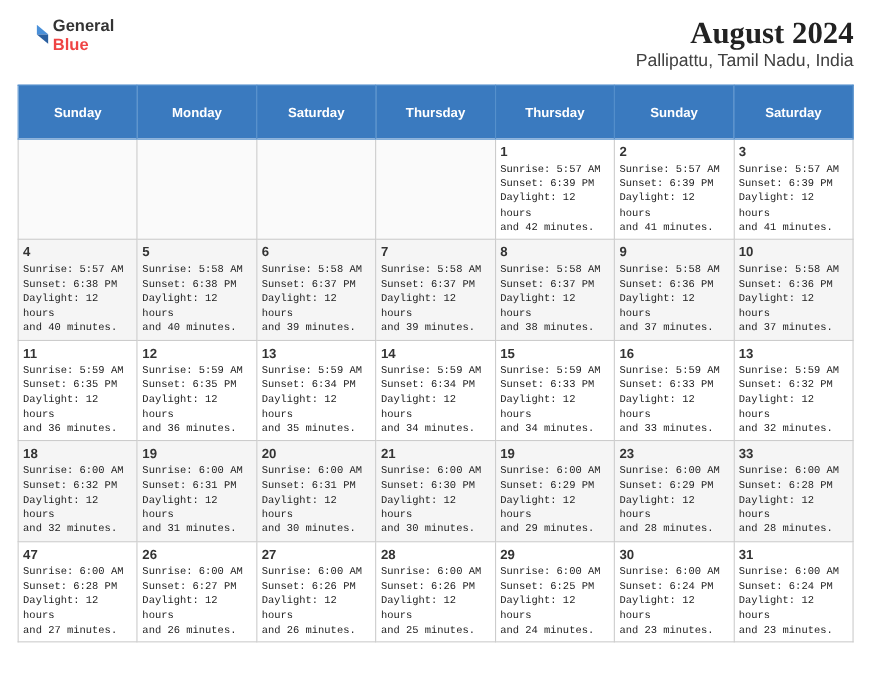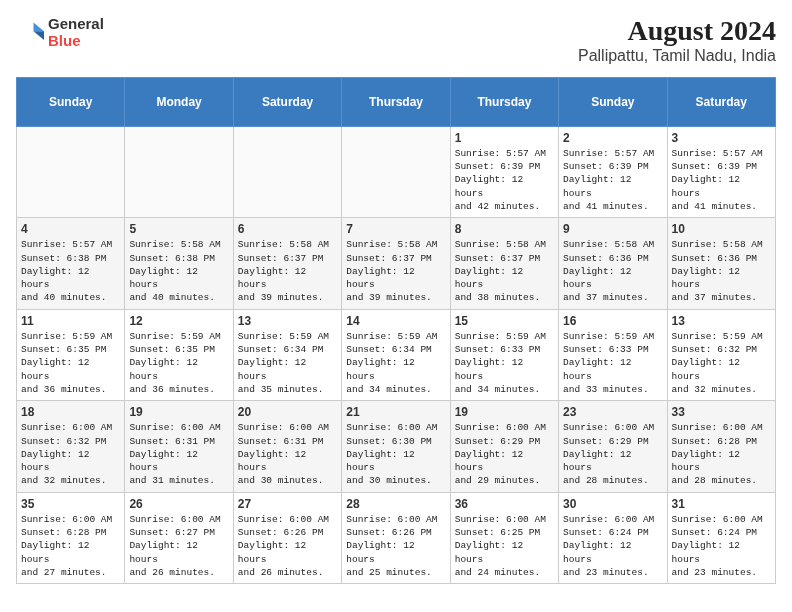--- a/index.html
+++ b/index.html
@@ -225,37 +225,37 @@
           <span class="day-num">23</span>
           <div class="day-info">Sunrise: 6:00 AM<br>Sunset: 6:29 PM<br>Daylight: 12 hours<br>and 28 minutes.</div>
         </td>
         <td>
           <span class="day-num">33</span>
           <div class="day-info">Sunrise: 6:00 AM<br>Sunset: 6:28 PM<br>Daylight: 12 hours<br>and 28 minutes.</div>
         </td>
       </tr>
       <tr>
         <td>
-          <span class="day-num">35</span>
+          <span class="day-num">47</span>
           <div class="day-info">Sunrise: 6:00 AM<br>Sunset: 6:28 PM<br>Daylight: 12 hours<br>and 27 minutes.</div>
         </td>
         <td>
           <span class="day-num">26</span>
           <div class="day-info">Sunrise: 6:00 AM<br>Sunset: 6:27 PM<br>Daylight: 12 hours<br>and 26 minutes.</div>
         </td>
         <td>
           <span class="day-num">27</span>
           <div class="day-info">Sunrise: 6:00 AM<br>Sunset: 6:26 PM<br>Daylight: 12 hours<br>and 26 minutes.</div>
         </td>
         <td>
           <span class="day-num">28</span>
           <div class="day-info">Sunrise: 6:00 AM<br>Sunset: 6:26 PM<br>Daylight: 12 hours<br>and 25 minutes.</div>
         </td>
         <td>
-          <span class="day-num">36</span>
+          <span class="day-num">29</span>
           <div class="day-info">Sunrise: 6:00 AM<br>Sunset: 6:25 PM<br>Daylight: 12 hours<br>and 24 minutes.</div>
         </td>
         <td>
           <span class="day-num">30</span>
           <div class="day-info">Sunrise: 6:00 AM<br>Sunset: 6:24 PM<br>Daylight: 12 hours<br>and 23 minutes.</div>
         </td>
         <td>
           <span class="day-num">31</span>
           <div class="day-info">Sunrise: 6:00 AM<br>Sunset: 6:24 PM<br>Daylight: 12 hours<br>and 23 minutes.</div>
         </td>

